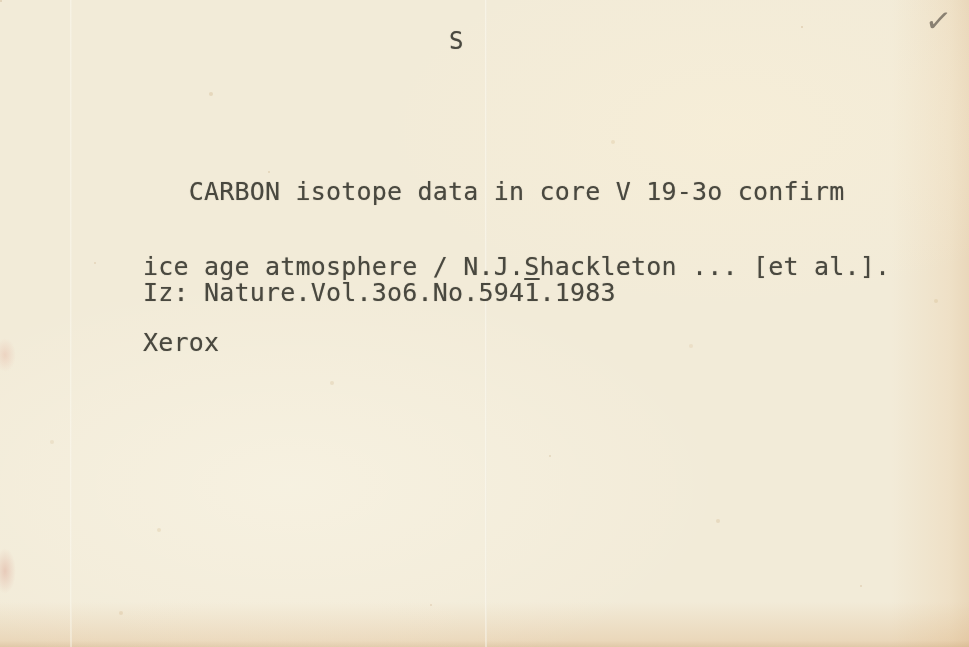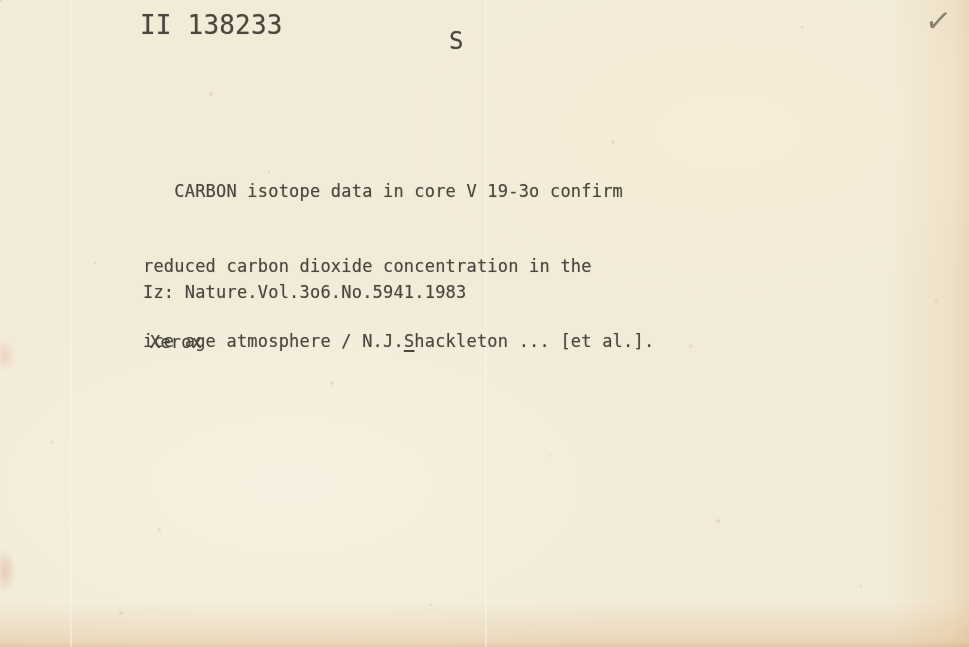--- a/index.html
+++ b/index.html
@@ -43,55 +43,53 @@
       690px 345px 0 1px rgba(212,184,138,0.22),
       120px 612px 0 1px rgba(204,170,122,0.26);
   }
   .smudge{position:absolute;left:-6px;width:22px;height:34px;border-radius:50%;
     background:radial-gradient(ellipse at center, rgba(226,168,150,0.35), rgba(226,168,150,0) 70%);}
   .smudge-a{top:338px;}
   .smudge-b{top:548px;height:46px;background:radial-gradient(ellipse at center, rgba(214,152,136,0.4), rgba(214,152,136,0) 70%);}
 
   .type{
     position:absolute;
-    font-size:17px;line-height:25px;letter-spacing:0.2px;
+    font-size:25px;line-height:25px;letter-spacing:0.2px;
     white-space:pre;
     color:var(--ink,#49483f);
     text-shadow:0 0 1px rgba(73,72,63,0.45);
   }
   .call-number{left:140px;top:13px;font-size:26px;}
   .heading-letter{left:449px;top:29px;font-size:24px;}
   .checkmark{
     position:absolute;left:925px;top:2px;
     font-size:32px;color:var(--pencil-mark,#8a8172);
     transform:rotate(6deg);
     font-family:"DejaVu Sans","Liberation Sans",sans-serif;
     text-shadow:none;font-weight:400;
   }
   .description{left:143px;top:129px;}
   .u{text-decoration:underline;text-decoration-thickness:2px;text-underline-offset:3px;}
   .o{text-decoration:overline;text-decoration-thickness:2px;}
   .source-line{left:143px;top:280px;}
-  .copy-note{left:150px;top:330px;text-align:right;}
+  .copy-note{left:143px;top:330px;text-align:right;}
 </style>
 </head>
 <body>
 
 <div class="card">
   <div class="vline vline-left"></div>
   <div class="vline vline-center"></div>
   <div class="speckles"></div>
   <div class="smudge smudge-a"></div>
   <div class="smudge smudge-b"></div>
 
-  <div class="type call-number">II 138233</div>
   <div class="type heading-letter">S</div>
   <div class="checkmark">✓</div>
 
   <div class="type description">
     <div class="line"><span>   CARBON isotope data in core V 19-3o confirm</span></div>
-    <div class="line"><span>reduced carbon dioxide concentration in the</span></div>
     <div class="line"><span>ice age atmosphere / N.J.</span><span class="u">S</span><span>hackleton ... [et al.].</span></div>
   </div>
 
   <div class="type source-line">Iz: Nature.Vol.3o6.No.5941.1983</div>
   <div class="type copy-note">Xerox</div>
 </div>
 
 </body></html>

